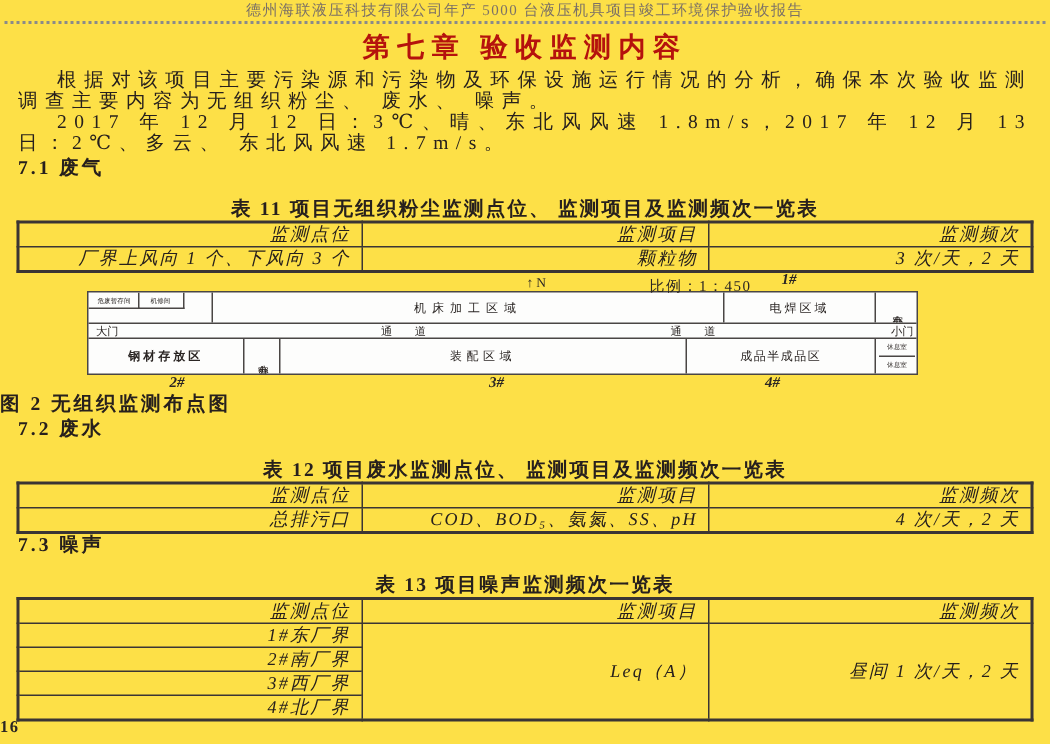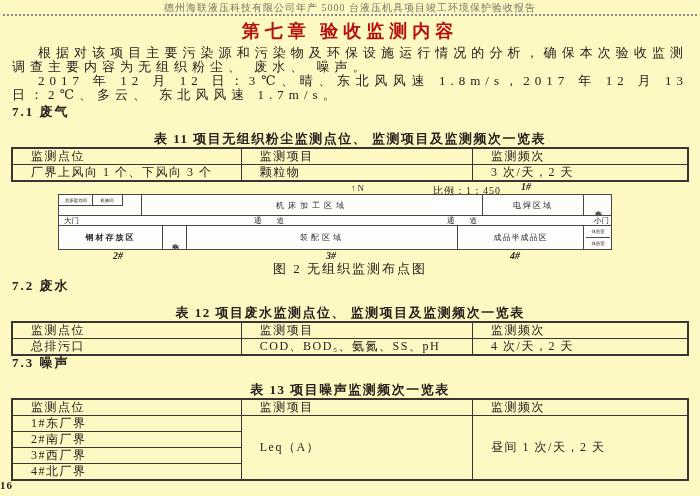--- a/index.html
+++ b/index.html
@@ -1,31 +1,31 @@
 <!DOCTYPE html>
 <html><head>
 <meta charset="utf-8">
 <style>
   html,body{margin:0;padding:0;background:#e8e8e8;}
-  .page{width:700px;height:496px;background:#fef9c3;position:relative;overflow:hidden;
+  .page{width:700px;height:496px;background:#fde047;position:relative;overflow:hidden;
         font-family:"Liberation Serif","DejaVu Serif",serif;color:#27201d;margin:0 auto;}
   .doc-header{padding-top:2px;text-align:center;font-size:10px;line-height:11px;
         color:#7c7166;letter-spacing:1px;}
   .header-rule{margin:1px 3px 0;border-bottom:2px dotted #8a8a8a;height:0;}
   .chapter-title{margin-top:5px;text-align:center;font-size:18px;line-height:20px;font-weight:bold;
         letter-spacing:5px;color:#b5120d;}
   .para{margin:5px 12px 0;font-size:13px;line-height:14px;letter-spacing:5px;
         text-align:justify;text-indent:2em;}
   .para.p2{margin-top:0;}
   .sec-heading{margin:3px 0 0 12px;font-size:13px;line-height:13px;font-weight:bold;letter-spacing:2px;}
   .tbl-caption{margin-top:14px;text-align:center;font-size:13px;line-height:14px;font-weight:bold;letter-spacing:1.5px;}
   table.rpt{width:678px;margin:1px auto 0;border-collapse:collapse;font-size:12px;letter-spacing:1.5px;
         border:2px solid #3a3534;}
-  table.rpt th,table.rpt td{border:1px solid #3a3534;font-weight:normal;text-align:left;
-        height:14px;line-height:15px;padding:0 18px;}
+  table.rpt th,table.rpt td{border:1px solid #3a3534;font-weight:normal;text-align:right;
+        height:14px;line-height:15px;padding:0 7px;font-style:italic;}
   td.al5{text-align:left;padding-left:5px;margin-top:36px;}
   td.al18{text-align:left;padding-left:18px;}
   td.al12{text-align:left;padding-left:12px;}
   
   .fig-toplabels{position:relative;height:11px;margin:1px 0 0 58px;width:554px;font-size:9px;color:#2b2624;}
   .fig-toplabels .north{position:absolute;left:293px;top:0;letter-spacing:2px;}
   .fig-toplabels .scale{position:absolute;left:375px;top:1px;font-size:10px;letter-spacing:1px;}
   .fig-toplabels .m1{position:absolute;left:463px;top:-2px;}
   .marker{font-size:10px;font-weight:bold;font-style:italic;color:#2b2624;}
   .plan{margin-left:58px;width:552px;border:1px solid #4a4644;background:#fdfdfc;}
@@ -58,21 +58,21 @@
       font-size:7px;line-height:23px;text-align:center;overflow:hidden;}
   .assembly{flex:1;letter-spacing:3px;}
   .finished{width:125px;letter-spacing:1px;}
   .stack{width:27px;display:flex;flex-direction:column;border-right:none;}
   .stack .half{height:11px;display:flex;align-items:center;justify-content:center;border-bottom:1px solid #4a4644;}
   .stack .half.b{border-bottom:none;height:12px;}
   .fig-markers{position:relative;height:11px;margin-left:58px;width:554px;}
   .fig-markers .m2{position:absolute;left:55px;top:0;}
   .fig-markers .m3{position:absolute;left:268px;top:0;}
   .fig-markers .m4{position:absolute;left:452px;top:0;}
-  .fig-caption{margin-top:1px;text-align:center;font-size:13px;line-height:14px;font-weight:normal;letter-spacing:2px;}
+  .fig-caption{margin-top:1px;text-align:left;font-size:13px;line-height:14px;font-weight:bold;letter-spacing:2px;}
   .sec-heading.s73{margin-top:0;}
   .page-number{position:absolute;bottom:5px;left:0;width:100%;text-align:left;
       font-size:11px;font-weight:bold;letter-spacing:1px;color:#2b2624;}
 </style>
 </head>
 <body>
 
 <div class="page">
 
   <div class="doc-header">德州海联液压科技有限公司年产 5000 台液压机具项目竣工环境保护验收报告</div>

